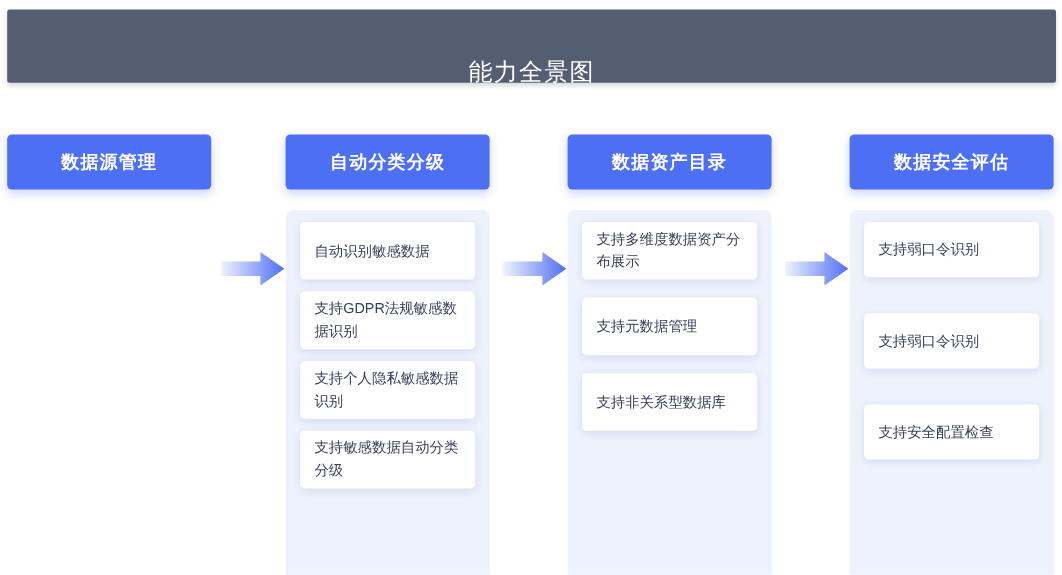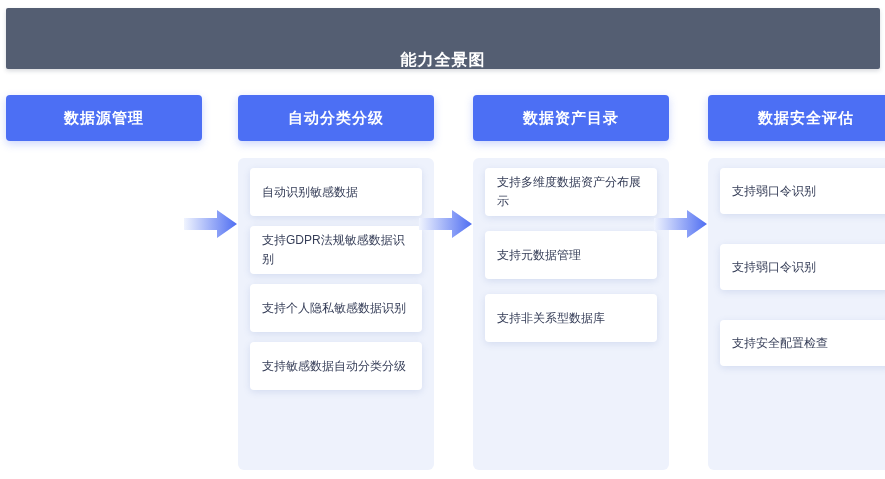--- a/index.html
+++ b/index.html
@@ -17,23 +17,23 @@
     background:#ffffff;
     font-family:"Liberation Sans","DejaVu Sans",sans-serif;
   }
   .banner{
     position:absolute;left:6px;top:8px;width:874px;height:61px;
     background:var(--banner-bg);border-radius:2px;
     display:flex;align-items:center;justify-content:center;
     box-shadow:0 2px 4px rgba(40,50,70,.18);
   }
   .banner-title{
-    color:#ffffff;font-size:16px;font-weight:700;letter-spacing:1px;margin-top:44px;
+    color:#ffffff;font-size:20px;font-weight:400;letter-spacing:1px;margin-top:44px;
   }
-  .col{position:absolute;top:95px;width:196px}
+  .col{position:absolute;top:112px;width:170px}
   .col-0{left:6px}
   .col-1{left:238px}
   .col-2{left:473px}
   .col-3{left:708px}
   .hdr{
     height:46px;background:var(--header-bg);border-radius:4px;
     display:flex;align-items:center;justify-content:center;
     color:#ffffff;font-size:15px;font-weight:700;letter-spacing:1px;
     box-shadow:0 3px 8px rgba(76,111,244,.28);
   }

